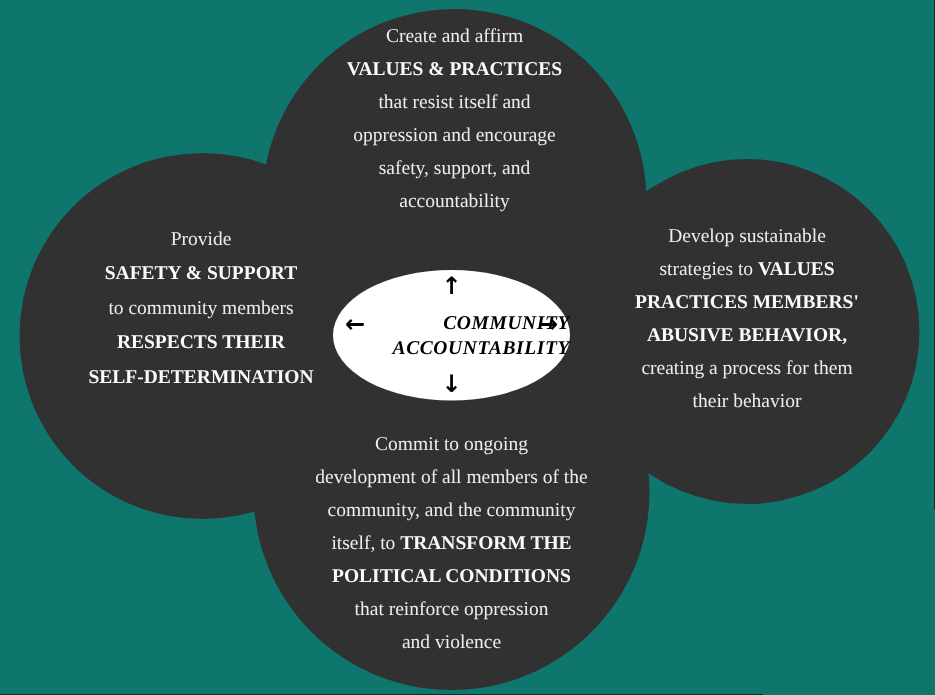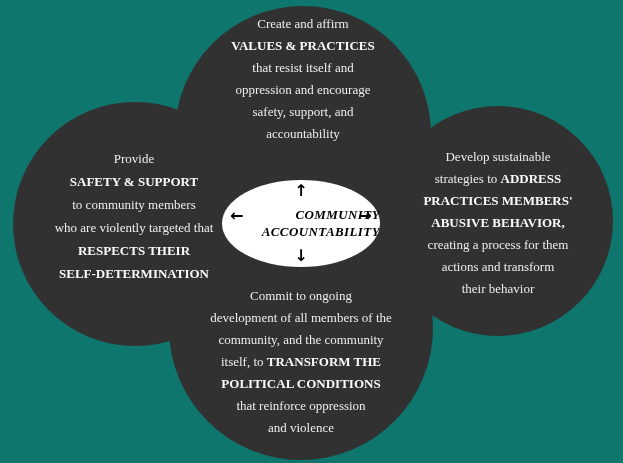--- a/index.html
+++ b/index.html
@@ -85,32 +85,30 @@
     <div><span>that resist itself and</span></div>
     <div><span>oppression and encourage</span></div>
     <div><span>safety, support, and</span></div>
     <div><span>accountability</span></div>
   </div>
 
   <div class="textblock tb-left">
     <div><span>Provide</span></div>
     <div><span class="b">SAFETY &amp; SUPPORT</span></div>
     <div><span>to community members</span></div>
-    <div><span>who are violently targeted that</span></div>
     <div><span class="b">RESPECTS THEIR</span></div>
     <div><span class="b">SELF-DETERMINATION</span></div>
   </div>
 
   <div class="textblock tb-right">
     <div><span>Develop sustainable</span></div>
-    <div><span>strategies to </span><span class="b">ADDRESS</span></div>
+    <div><span>strategies to </span><span class="b">VALUES</span></div>
     <div><span class="b">PRACTICES MEMBERS'</span></div>
     <div><span class="b">ABUSIVE BEHAVIOR,</span></div>
     <div><span>creating a process for them</span></div>
-    <div><span>actions and transform</span></div>
     <div><span>their behavior</span></div>
   </div>
 
   <div class="textblock tb-bottom">
     <div><span>Commit to ongoing</span></div>
     <div><span>development of all members of the</span></div>
     <div><span>community, and the community</span></div>
     <div><span>itself, to </span><span class="b">TRANSFORM THE</span></div>
     <div><span class="b">POLITICAL CONDITIONS</span></div>
     <div><span>that reinforce oppression</span></div>

